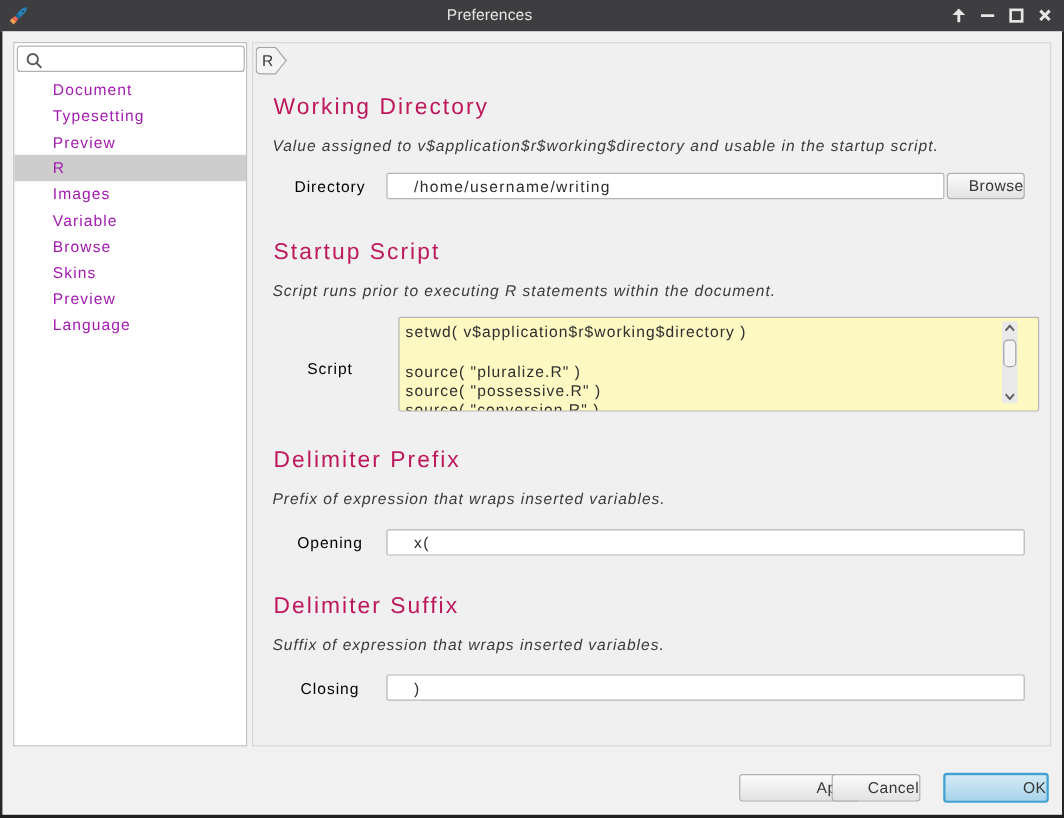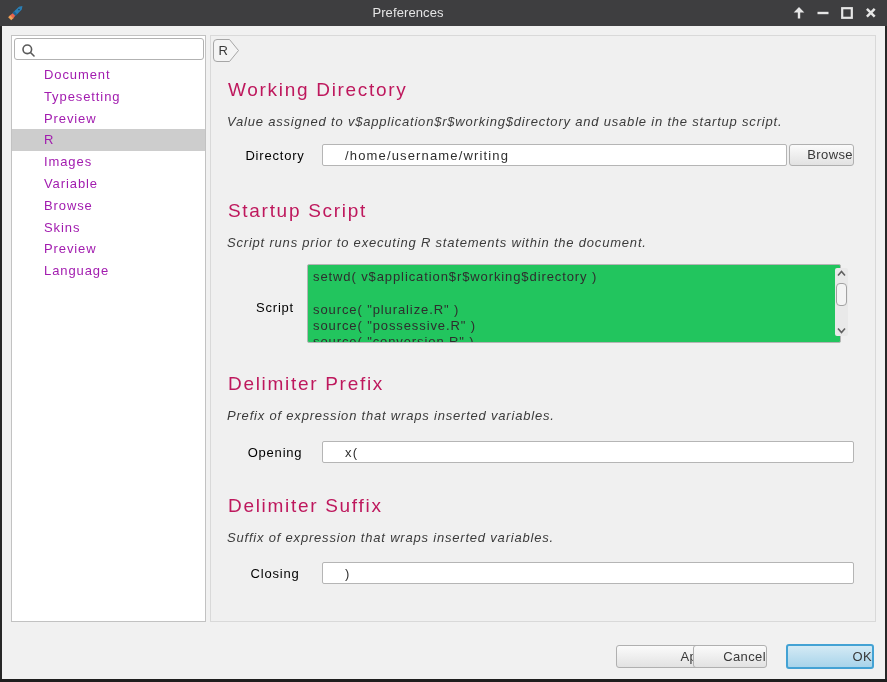--- a/index.html
+++ b/index.html
@@ -18,21 +18,21 @@
   .search { position:absolute; left:14px; top:38px; width:190px; height:22px; background:#fff; border:1px solid #b2b2b2; border-radius:3px; }
   .row { position:absolute; left:12px; width:193px; height:21.8px; font-size:13px; line-height:21.8px; color:#a21caf; padding-left:32px; letter-spacing:0.9px; }
   .rowsel { background:#cdcdcd; }
   
   .pane { position:absolute; left:210px; top:35px; width:666px; height:587px; background:#f0f0f0; border:1px solid #d9d9d9; }
   h1 { position:absolute; font-size:19px; font-weight:normal; color:#be185d; left:228px; letter-spacing:1.7px; }
   .p { position:absolute; font-size:13px; color:#3b3b3b; left:227px;font-style:italic; }
   .lbl { position:absolute; left:210px; width:130px; text-align:center; font-size:13px; color:#000000; }
   .field { position:absolute; background:#fff; border:1px solid #b5b5b5; border-radius:2px; height:22px; font-size:13px; line-height:21px; color:#2e2e2e; padding-left:22px; letter-spacing:1.15px; }
   .btn { position:absolute; height:23px; background:linear-gradient(#fbfbfb,#e2e2e2); border:1px solid #b0b0b0; border-radius:3px; font-size:13px; color:#383838; text-align:right; line-height:21px; letter-spacing:0.4px; }
-  .ta { position:absolute; left:307px; top:264px; width:534px; height:79px; background:#22c55e; border:1px solid #b5b5b5; border-radius:2px; overflow:hidden; }
+  .ta { position:absolute; left:332px; top:264px; width:534px; height:79px; background:#fef9c3; border:1px solid #b5b5b5; border-radius:2px; overflow:hidden; }
   .ta pre { font-family:"Liberation Sans", sans-serif; font-size:13px; line-height:16.1px; color:#2e2e2e; margin:4.4px 0 0 5px; letter-spacing:0.9px; }
   .sb { position:absolute; left:835px; top:268px; width:13px; height:68px; background:#e9e9e9; border-radius:2px; }
   .sb .thumb { position:absolute; left:0.5px; top:14.5px; width:11px; height:23px; background:#f4f4f4; border:1px solid #a2a2a2; border-radius:4px; }
 </style>
 </head>
 <body>
   <div class="titlebar">
     <svg class="abs" style="left:6px;top:3px" width="19" height="19" viewBox="0 0 19 19">
       <g transform="rotate(45 9.5 10)">
         <path d="M9.5 0.2 L11.6 3.2 L7.4 3.2 Z" fill="#2a7fb5"></path>

